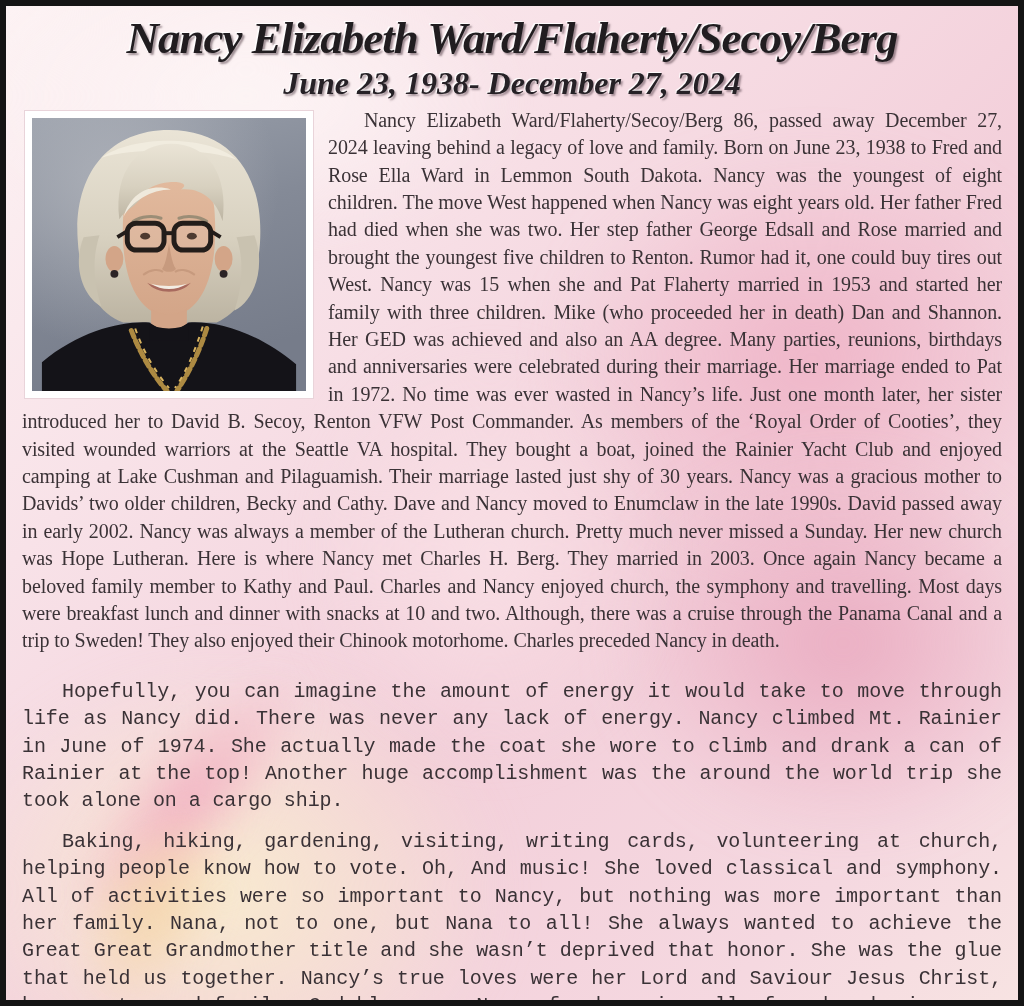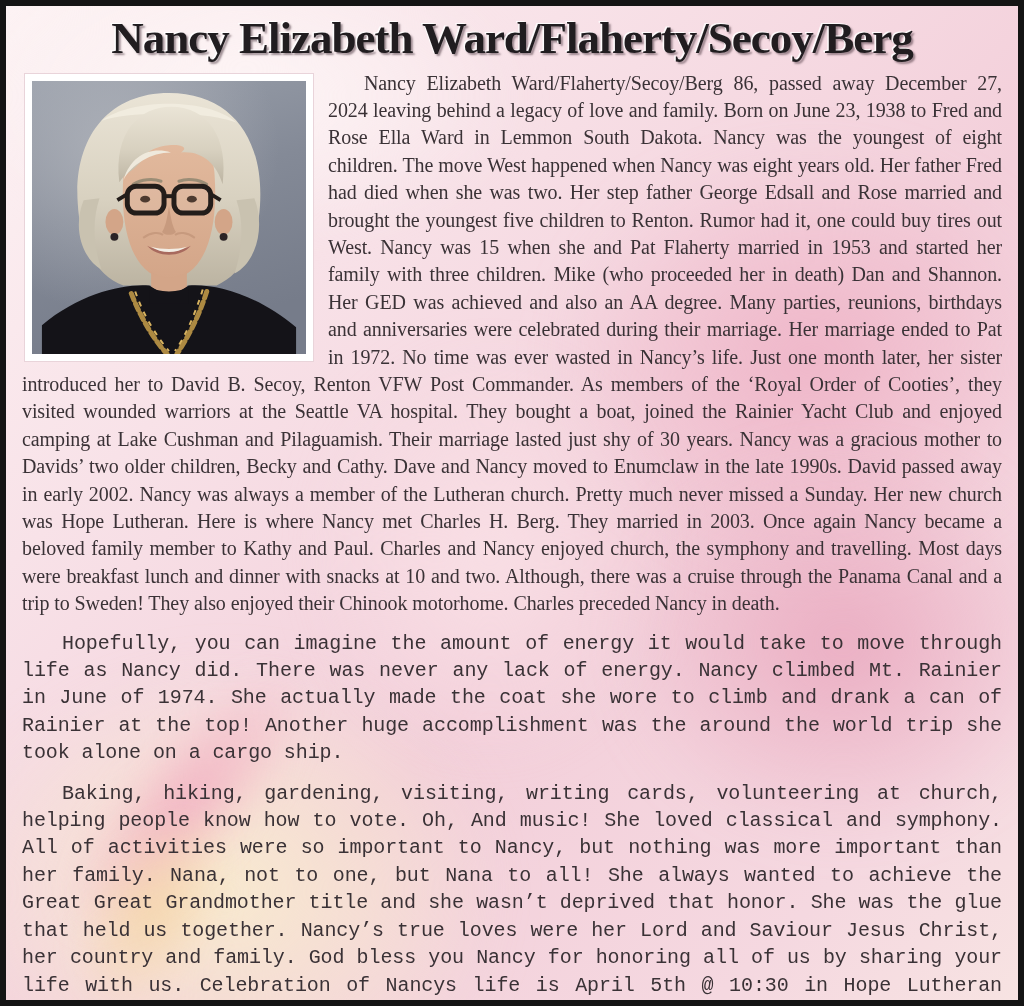--- a/index.html
+++ b/index.html
@@ -43,21 +43,21 @@
   .p7 { left: 8%; top: 80%; width: 130px; height: 220px; transform: rotate(30deg);
         background: radial-gradient(closest-side, rgba(244,207,150,0.6), rgba(244,207,150,0)); filter: blur(14px); }
 
   .inner {
     position: relative;
     z-index: 1;
     padding: 8px 16px 0 16px;
     height: 100%;
   }
 
-  header { text-align: center; }
+  header { text-align: center; font-style: italic; }
 
   .title {
     font-size: 45px;
     font-weight: bold;
     letter-spacing: -1px;
     color: #211d20;
     text-shadow: -1.5px -1.5px 0 rgba(255,255,255,0.85), 2px 2px 2px rgba(80,60,70,0.55);
     line-height: 1.1;
   }
 
@@ -84,40 +84,41 @@
   .photo-frame svg { display: block; width: 100%; height: 100%; }
 
   .para {
     font-size: 20px;
     line-height: 27.4px;
     text-align: justify;
     color: #3a3236;
     letter-spacing: -0.1px;
     margin-bottom: 13px;
   }
-  .para.first { text-indent: 36px; margin-bottom: 12px; }
+  .para.first { text-indent: 36px; margin-bottom: 23px; }
   .para.rest  { text-indent: 40px; font-family: Liberation Mono, monospace; }
 </style>
 </head>
 <body>
 
 <div class="page">
 
   <div class="petal p1"></div>
   <div class="petal p2"></div>
   <div class="petal p3"></div>
   <div class="petal p4"></div>
   <div class="petal p5"></div>
   <div class="petal p6"></div>
   <div class="petal p7"></div>
 
   <div class="inner">
 
     <header>
       <div class="title">Nancy Elizabeth Ward/Flaherty/Secoy/Berg</div>
+      <div class="dates">June 23, 1938- December 27, 2024</div>
     </header>
 
     <div class="content">
 
       <div class="photo-frame" title="Portrait photo of Nancy: silver wavy hair, dark rectangular glasses, smiling, black top with long gold chain necklace on gray-blue studio background">
         <svg viewBox="0 0 276 275" preserveAspectRatio="none">
           <defs>
             <linearGradient id="bgG" x1="0" y1="0" x2="0.3" y2="1">
               <stop offset="0" stop-color="#9aa0ab"></stop>
               <stop offset="0.5" stop-color="#848a97"></stop>

